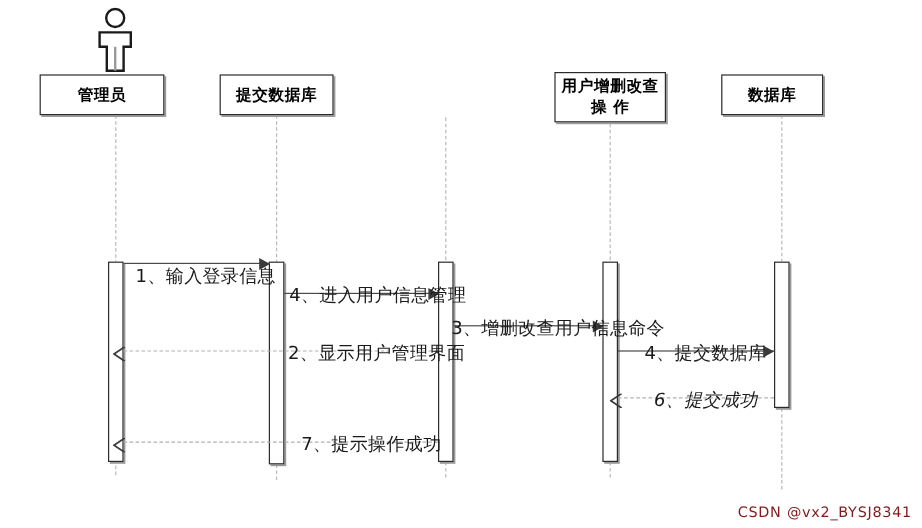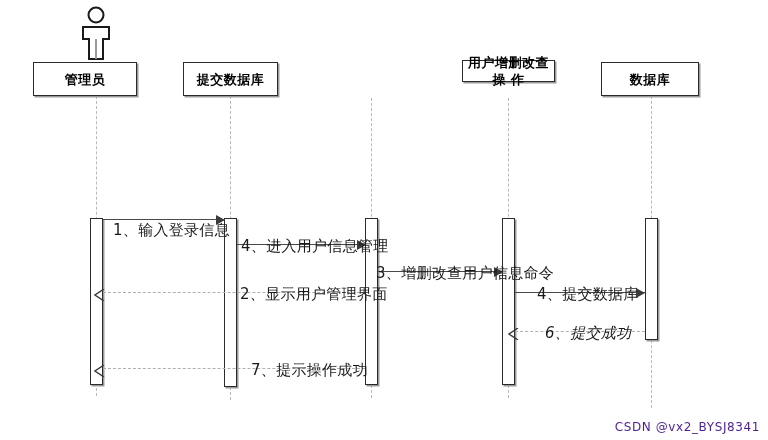--- a/index.html
+++ b/index.html
@@ -105,21 +105,21 @@
     letter-spacing: 0.3px;
     background: transparent;
   }
 
   
   .watermark {
     position: absolute;
     right: 8px;
     bottom: 6px;
     font-size: 12px;
-    color: #4c1d95;
+    color: #7f1d1d;
     letter-spacing: 0.6px;
     white-space: nowrap;
   }
 </style>
 </head>
 <body>
 
 <div id="canvas">
 
   <div class="actor-figure" style="left:73px; top:6px;">
@@ -138,25 +138,25 @@
 
   <div class="lifeline-box" style="left:33px;  top:62px; width:104px; height:34px;">
     <span>管理员</span>
   </div>
 
   <div class="lifeline-box" style="left:183px; top:62px; width:95px; height:34px;">
     <span>提交数据库</span>
   </div>
 
 
-  <div class="lifeline-box" style="left:462px; top:60px; width:93px; height:22px;">
+  <div class="lifeline-box" style="left:462px; top:60px; width:93px; height:42px;">
     <span>用户增删改查操 作</span>
   </div>
 
-  <div class="lifeline-box" style="left:601px; top:62px; width:98px; height:34px;justify-content:center;">
+  <div class="lifeline-box" style="left:601px; top:62px; width:85px; height:34px;justify-content:center;">
     <span>数据库</span>
   </div>
 
   <div class="activation" style="left:90px;  top:218px; height:167px;"></div>
   <div class="activation" style="left:224px; top:218px; height:169px;"></div>
   <div class="activation" style="left:365px; top:218px; height:167px;"></div>
   <div class="activation" style="left:502px; top:218px; height:167px;"></div>
   <div class="activation" style="left:645px; top:218px; height:122px;"></div>
 
   <div class="msg-line solid" style="left:103px; top:219px; width:122px;"></div>

